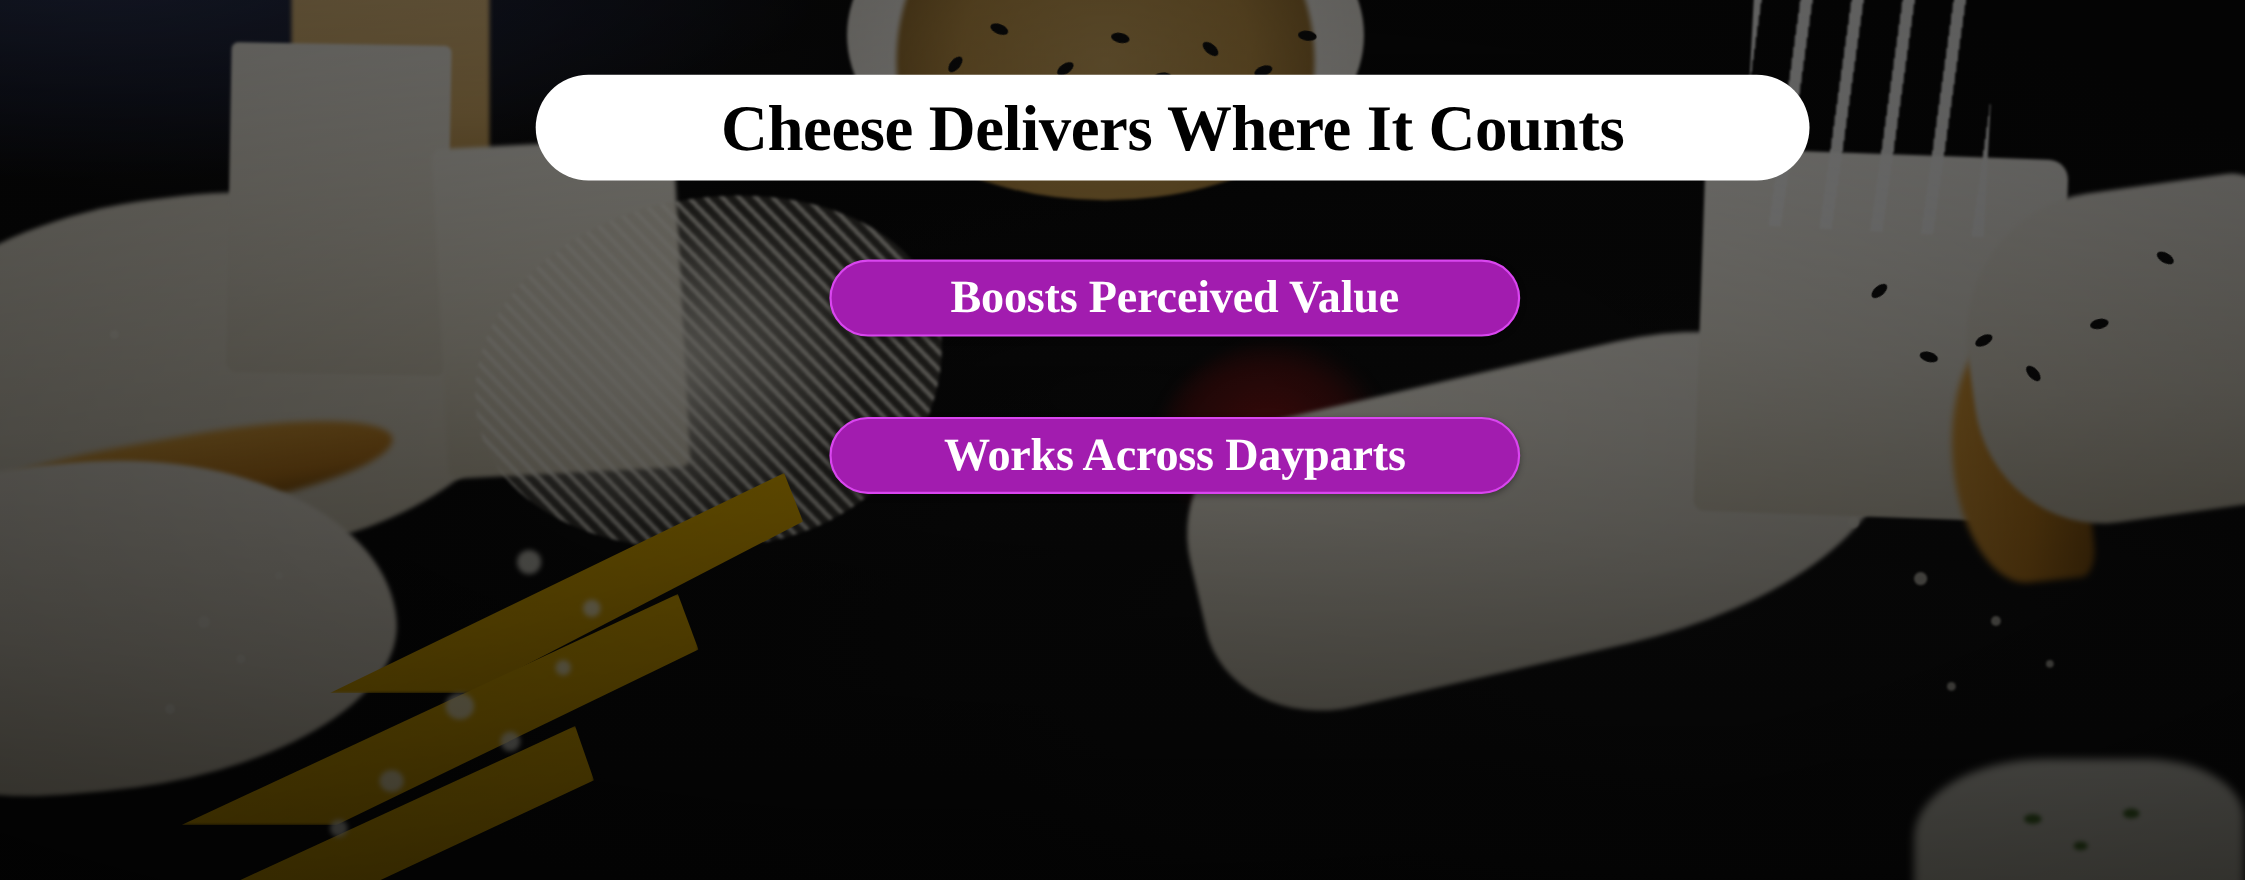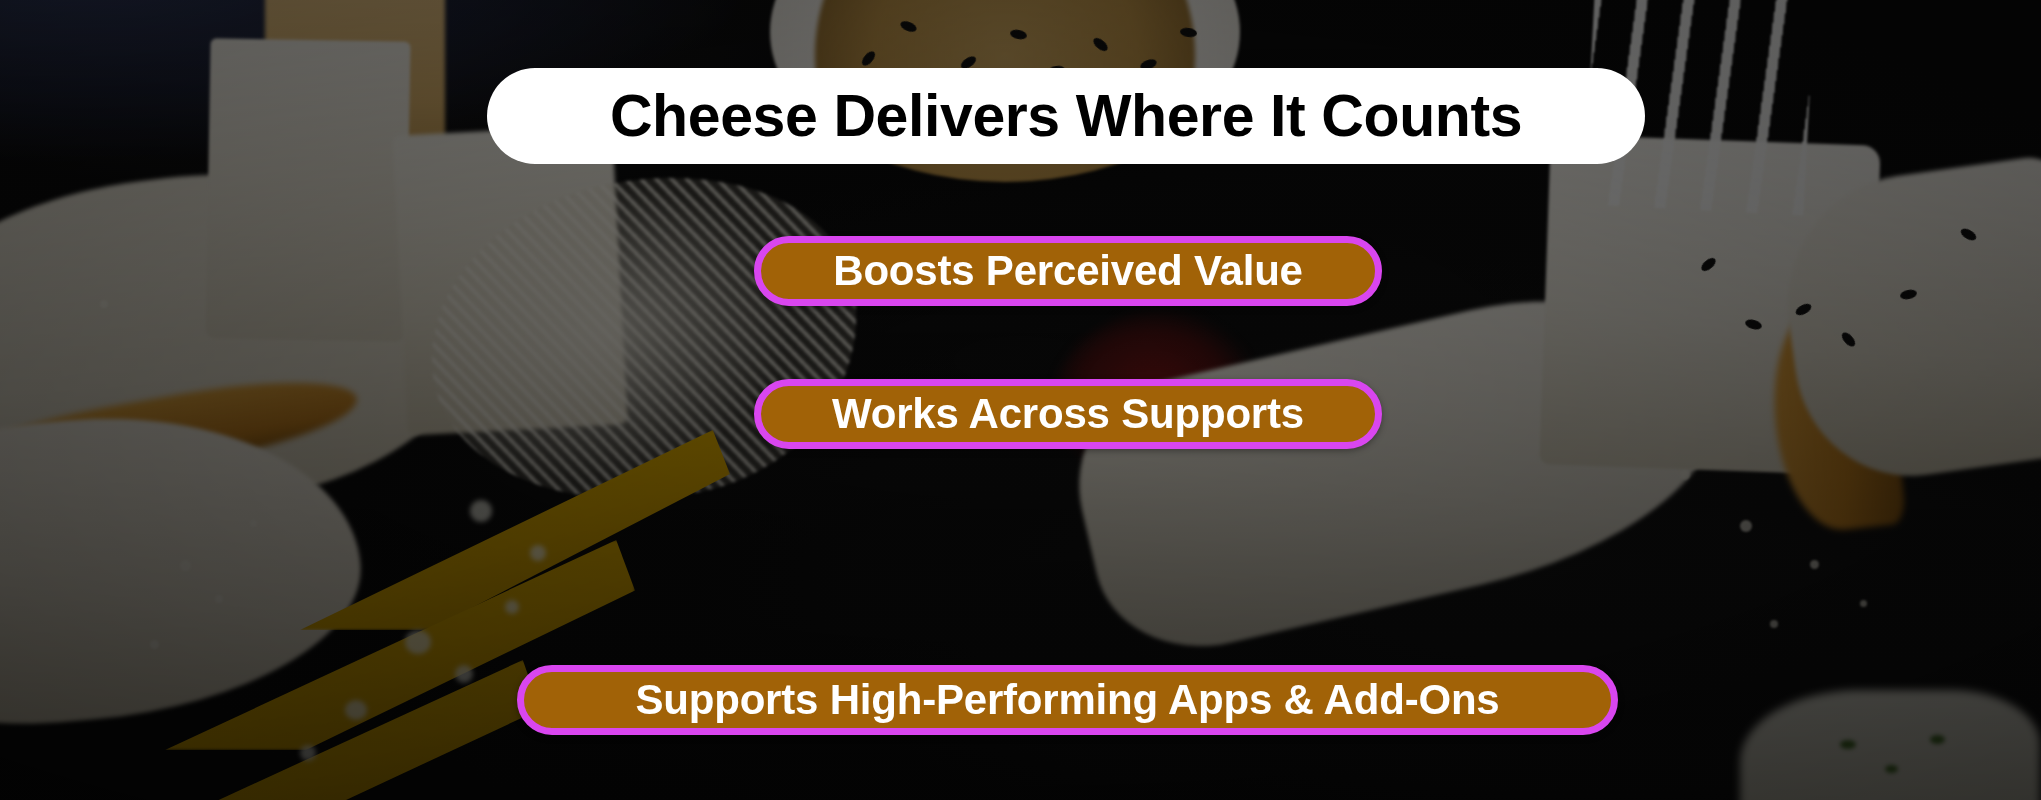--- a/index.html
+++ b/index.html
@@ -2,21 +2,21 @@
 <html><head>
 <meta charset="utf-8">
 <style>
   * { margin:0; padding:0; box-sizing:border-box; }
   html, body { width:2041px; height:800px; overflow:hidden; background:#000; }
 
   .stage {
     position:relative;
     width:2041px; height:800px;
     overflow:hidden;
-    font-family:Liberation Sans, sans-serif;
+    font-family:Liberation Serif, serif;
   }
 
   
   .photo {
     position:absolute; inset:0;
     background-color:#2b2a27;
   }
   .photo .layer { position:absolute; inset:0; }
 
   
@@ -219,22 +219,22 @@
     font-size:59px;
     font-weight:700;
     color:#000000;
     letter-spacing:-0.4px;
     white-space:nowrap;
     line-height:1;
   }
 
   .pill {
     position:absolute;
-    background:#a16207;
-    border:7px solid #d946ef;
+    background:#a21caf;
+    border:2px solid #d946ef;
     border-radius:40px;
     display:flex; align-items:center; justify-content:center;
     box-shadow:0 2px 6px rgba(0,0,0,.35);
   }
   .pill .t {
     font-size:42px;
     font-weight:700;
     color:#ffffff;
     letter-spacing:-0.2px;
     white-space:nowrap;
@@ -323,22 +323,19 @@
 
     <div class="title-pill">
       <span class="t">Cheese Delivers Where It Counts</span>
     </div>
 
     <div class="pill pill-1">
       <span class="t">Boosts Perceived Value</span>
     </div>
 
     <div class="pill pill-2">
-      <span class="t">Works Across Supports</span>
+      <span class="t">Works Across Dayparts</span>
     </div>
 
 
-    <div class="pill pill-4">
-      <span class="t">Supports High-Performing Apps &amp; Add-Ons</span>
-    </div>
 
   </div>
 </div>
 
 </body></html>

